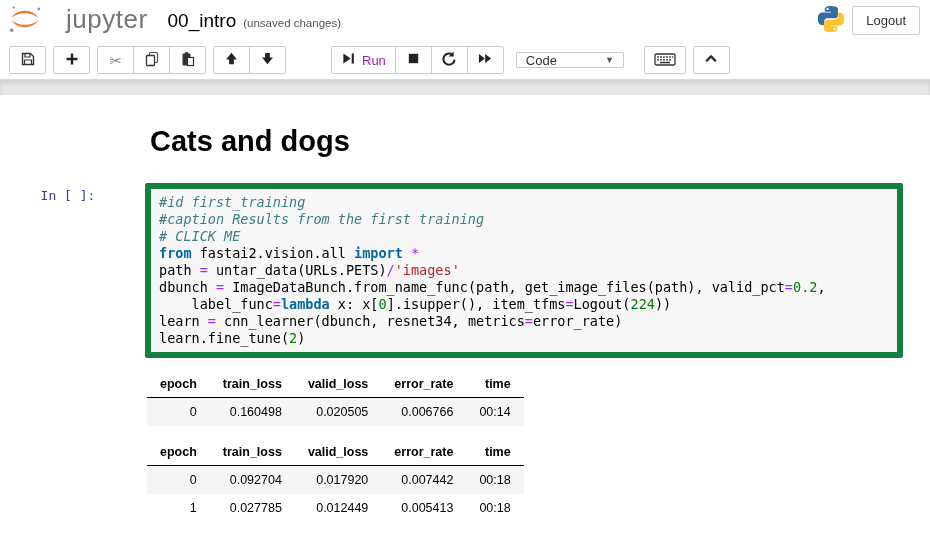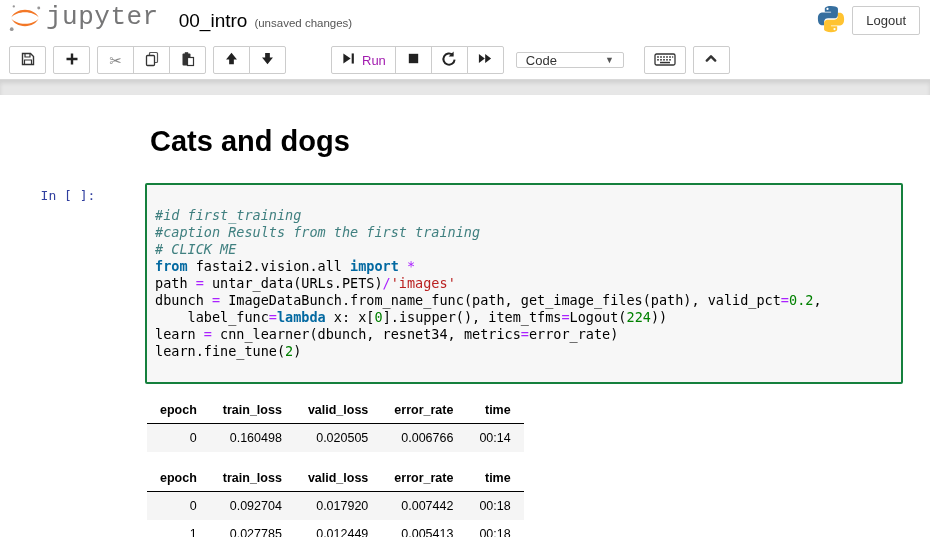--- a/index.html
+++ b/index.html
@@ -4,21 +4,21 @@
 <style>
   * { box-sizing: border-box; }
   html,body { margin:0; padding:0; }
   body {
     width:930px; height:537px; overflow:hidden; background:#fff;
     font-family:"Liberation Sans", sans-serif; color:#000;
   }
 
   
   .header { height:41px; display:flex; align-items:center; padding:0 10px 0 8px; background:#fff; }
-  .brand { display:flex; align-items:flex-start; gap:4px;font-family:Liberation Mono, monospace; }
+  .brand { display:flex; align-items:flex-end; gap:24px; }
   .brand-text { font-size:26px; color:#767677; letter-spacing:.5px; padding-bottom:4px; }
   .nb-title { font-size:19px; color:#000; margin-left:20px; }
   .checkpoint { font-size:11.5px; color:#555; margin-left:7px; padding-top:4px; }
   .header-right { margin-left:auto; display:flex; align-items:center; gap:6px; }
   .logout-btn { border:1px solid #ccc; border-radius:2px; background:#fff; padding:6px 13px;
     font-size:13px; color:#333; cursor:pointer; }
 
   
   .menubar { height:32px; background:#f8f8f8; border-top:1px solid #e7e7e7; border-bottom:1px solid #e7e7e7;
     display:flex; align-items:center; padding:0 6px; }
@@ -52,22 +52,22 @@
   .band { height:16px; background:#e7e7e7; border-top:1px solid #d9d9d9;
     box-shadow: inset 0 3px 4px rgba(0,0,0,.10); }
 
   
   .page { background:#fff; padding-top:30px; }
   .md-cell h1 { margin:0 0 0 150px; font-size:29px; font-weight:bold; color:#000;
     font-family:"Liberation Sans", sans-serif; }
   .code-cell { display:flex; margin-top:25px; padding-right:27px; }
   .prompt { width:145px; text-align:center; padding:5px 9px 0 0;
     font-family:"DejaVu Sans Mono", monospace; font-size:13px; color:#303F9F; white-space:pre; }
-  .input-area { flex:1; border:2px solid #15803d; border-radius:2px; background:#f7f7f7;
-    padding:22px 8px; font-family:"DejaVu Sans Mono", monospace; font-size:13.5px; line-height:17px; }
+  .input-area { flex:1; border:6px solid #15803d; border-radius:2px; background:#f7f7f7;
+    padding:5px 8px; font-family:"DejaVu Sans Mono", monospace; font-size:13.5px; line-height:17px; }
   .code-line { white-space:pre; }
   .com { color:#408080; font-style:italic; }
   .kw  { color:#0369a1; font-weight:bold; }
   .op  { color:#AA22FF; }
   .num { color:#008000; }
   .str { color:#BA2121; }
 
   .outputs { margin-left:147px; padding-top:13px; }
   .outputs table { border-collapse:collapse; font-size:12.5px; margin-bottom:13px; }
   .outputs th { font-weight:bold; text-align:right; padding:6px 13px; border-bottom:1px solid #000; }

